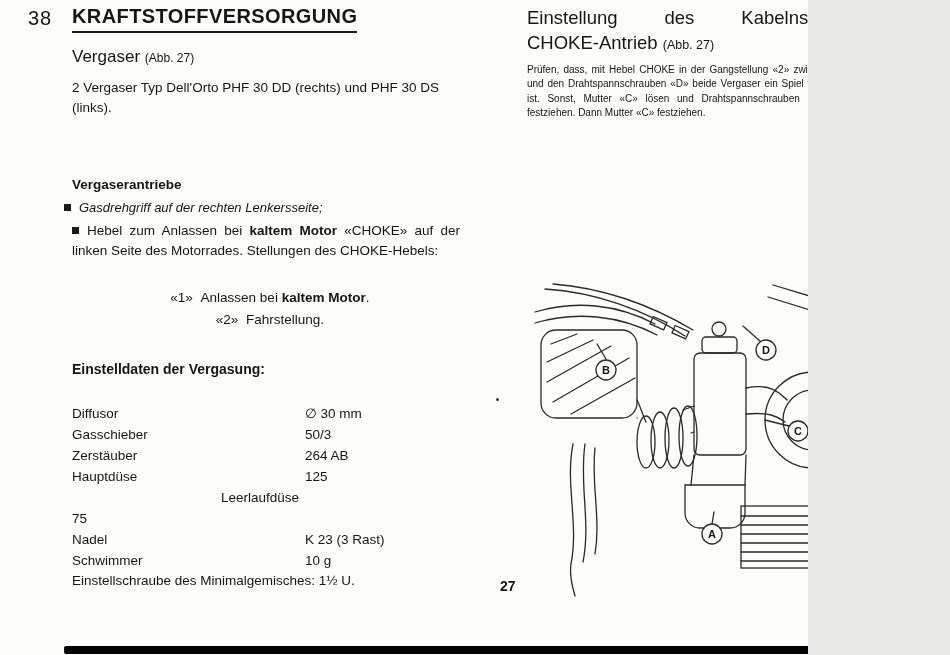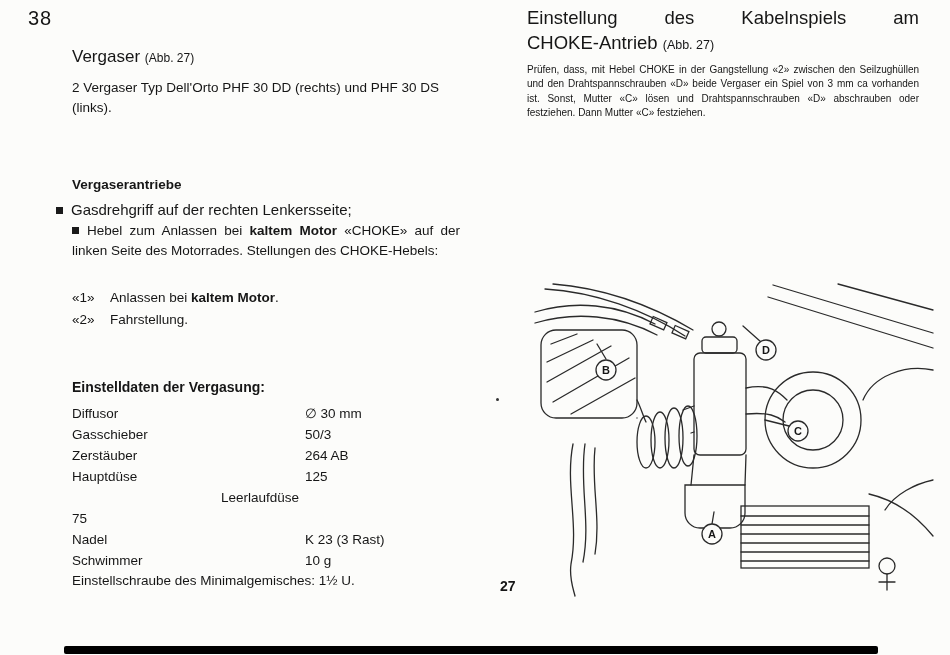--- a/index.html
+++ b/index.html
@@ -1,51 +1,51 @@
 <!DOCTYPE html>
 <html><head>
 <meta charset="utf-8">
 <style>
   * { margin: 0; padding: 0; box-sizing: border-box; }
   html, body { background: #e8e8e6; }
   body { font-family: "Liberation Sans", sans-serif; color: #161616; }
 
   .page {
     position: relative;
-    width: 950px;
+    width: 808px;
     height: 655px;
     background: #fcfcfa;
     overflow: hidden;
   }
   .abs { position: absolute; }
 
   
   .page-number { left: 28px; top: 7px; font-size: 20px; letter-spacing: 1px; }
   .main-title {
     left: 72px; top: 5px;
     font-size: 20px; font-weight: 700; letter-spacing: .4px;
     display: inline-block; border-bottom: 2px solid #1a1a1a; padding-bottom: 3px;
   }
   .sec1-head { left: 72px; top: 47px; font-size: 17px; }
   .head-ref { font-size: 12px; font-weight: 400; }
   .sec1-body { left: 72px; top: 78px; width: 382px; font-size: 13.5px; line-height: 1.45; }
 
   .sec2-head { left: 72px; top: 177px; font-size: 13.5px; font-weight: 700; }
-  .bullet-line { left: 56px; top: 199px; width: 388px; font-size: 15px; line-height: 1.45; }
+  .bullet-line { left: 64px; top: 199px; width: 388px; font-size: 13px; line-height: 1.45; font-style: italic; }
   .bullet-par  { left: 72px; top: 221px; width: 388px; font-size: 13.5px; line-height: 1.45; text-align: justify; }
   .sq {
     display: inline-block; width: 7px; height: 7px; background: #1a1a1a;
     margin-right: 8px; vertical-align: 1px;
   }
   .item1 { top: 290px; }
   .item2 { top: 312px; }
-  .choke-item { left: 72px; width: 388px; font-size: 13.5px; }
+  .choke-item { left: 72px; width: 388px; font-size: 13.5px; text-align: center; }
   .choke-item .lab { display: inline-block; width: 38px; }
 
-  .sec3-head { left: 72px; top: 379px; font-size: 14px; font-weight: 700; }
+  .sec3-head { left: 72px; top: 361px; font-size: 14px; font-weight: 700; }
   .spec-table { left: 72px; top: 403px; width: 382px; font-size: 13.5px; }
   .spec-row { display: flex; height: 21px; line-height: 21px; justify-content: flex-end; }
   .spec-row .l { width: 233px; }
   .spec-row .v { flex: 1; }
   .sec3-footer { left: 72px; top: 573px; width: 400px; font-size: 13.5px; }
 
   
   .r-head { left: 527px; top: 6px; width: 392px; font-size: 18.5px; line-height: 1.35; }
   .r-head .line1 { text-align: justify; text-align-last: justify; }
   .r-head .head-ref { font-size: 12.5px; }
@@ -66,20 +66,21 @@
   }
   .stray-dot { left: 496px; top: 398px; width: 3px; height: 3px; background: #333; border-radius: 50%; }
 </style>
 </head>
 <body>
 
 <div class="page">
 
   <div class="abs page-number">38</div>
 
+  <h1 class="abs main-title">KRAFTSTOFFVERSORGUNG</h1>
 
   <div class="abs sec1-head">
     <span>Vergaser</span>
     <span class="head-ref">(Abb. 27)</span>
   </div>
 
   <p class="abs sec1-body">2 Vergaser Typ Dell'Orto PHF 30 DD (rechts) und PHF 30 DS (links).</p>
 
   <div class="abs sec2-head">Vergaserantriebe</div>
 

